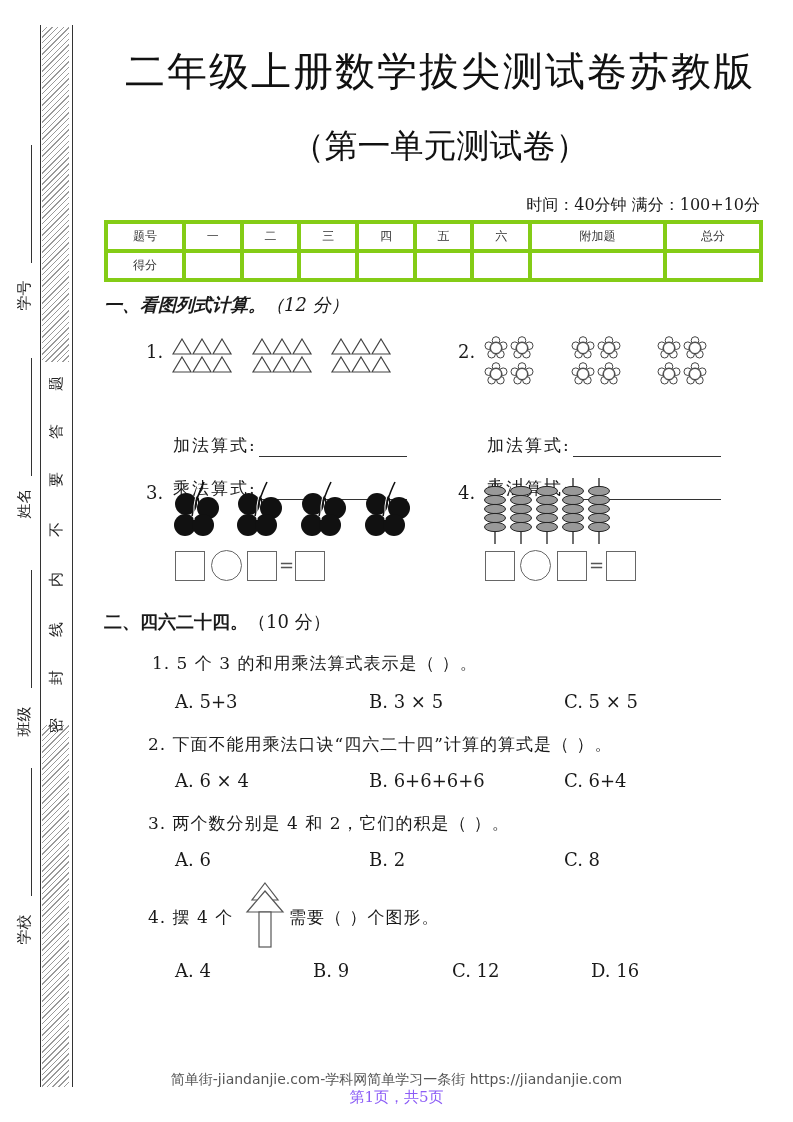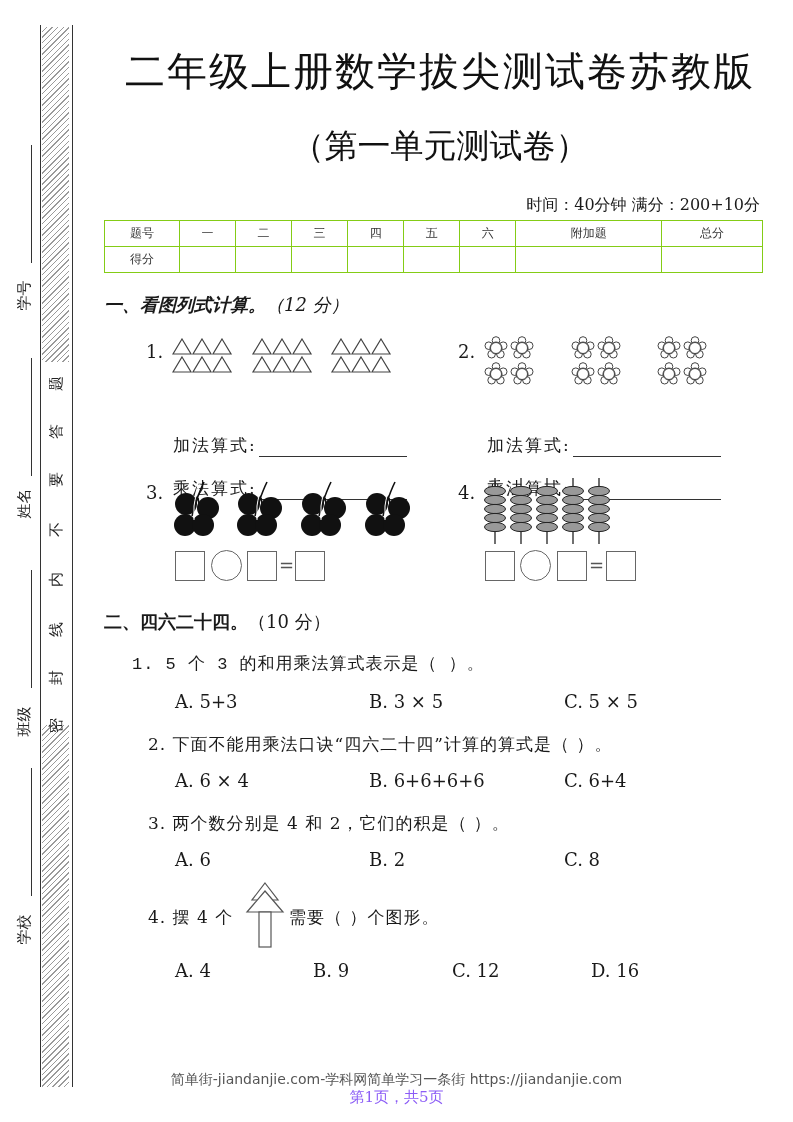--- a/index.html
+++ b/index.html
@@ -23,21 +23,21 @@
   
   .title { position:absolute; left:110px; width:660px; top:44px; text-align:center;
            font-size:40px; letter-spacing:2px; font-weight:normal; color:#111; }
   .subtitle { position:absolute; left:110px; width:660px; top:124px; text-align:center;
               font-size:33px; color:#111; }
   .meta { position:absolute; right:33px; top:195px; font-size:16px; }
 
   
   table.score { position:absolute; left:104px; top:220px; width:659px; border-collapse:collapse;
                 font-size:12px; }
-  table.score td { border:1px solid #84cc16; height:23px; text-align:center; color:#333;
+  table.score td { border:4px solid #84cc16; height:23px; text-align:center; color:#333;
                    font-family:"DejaVu Sans","Liberation Sans",sans-serif; }
   table.score tr { height:24px; }
 
   .sec-head { position:absolute; left:104px; font-size:18px; font-weight:bold;
               font-family:"DejaVu Sans","Liberation Sans",sans-serif; }
   .sec-head .pts { font-weight:normal; font-family:"DejaVu Serif","Liberation Serif",serif; }
   .qnum { position:absolute; font-size:18px; }
   .formula { position:absolute; font-size:17px; letter-spacing:2px; display:flex; align-items:flex-end;margin-top:32px; }
   .formula .blank { display:inline-block; width:148px; border-bottom:1px solid #333; height:20px; margin-left:2px; }
 
@@ -84,21 +84,21 @@
     <div class="field-label" style="top:712px;">班级</div>
   </div>
   <div class="field">
     <div class="field-line" style="top:768px;height:128px;"></div>
     <div class="field-label" style="top:920px;">学校</div>
   </div>
 </div>
 
 <div class="title">二年级上册数学拔尖测试卷苏教版</div>
 <div class="subtitle">（第一单元测试卷）</div>
-<div class="meta">时间：40分钟  满分：200+10分</div>
+<div class="meta">时间：40分钟  满分：100+10分</div>
 
 <table class="score">
   <tbody>
       <tr>
     <td style="width:72px">题号</td>
     <td>一</td>
     <td>二</td>
     <td>三</td>
     <td>四</td>
     <td>五</td>
@@ -228,21 +228,21 @@
 <div class="box" style="left:485px;top:551px;"></div>
 <div class="circ" style="left:520px;top:550px;"></div>
 <div class="box" style="left:557px;top:551px;"></div>
 <div class="eq" style="left:589px;top:555px;">=</div>
 <div class="box" style="left:606px;top:551px;"></div>
 
 <div class="sec-head" style="top:610px;">
   <span>二、四六二十四。</span><span class="pts">（10 分）</span>
 </div>
 
-<div class="q-text" style="left:132px;top:652px;font-family:Liberation Mono, monospace;">1. 5 个 3 的和用乘法算式表示是（      ）。</div>
+<div class="q-text" style="left:152px;top:652px;">1. 5 个 3 的和用乘法算式表示是（      ）。</div>
 <div class="opt" style="left:175px;top:691px;">A.  5+3</div>
 <div class="opt" style="left:369px;top:691px;">B.  3 × 5</div>
 <div class="opt" style="left:564px;top:691px;">C.  5 × 5</div>
 
 <div class="q-text" style="left:148px;top:733px;">2. 下面不能用乘法口诀“四六二十四”计算的算式是（      ）。</div>
 <div class="opt" style="left:175px;top:770px;">A.  6 × 4</div>
 <div class="opt" style="left:369px;top:770px;">B.  6+6+6+6</div>
 <div class="opt" style="left:564px;top:770px;">C.  6+4</div>
 
 <div class="q-text" style="left:148px;top:812px;">3. 两个数分别是 4 和 2，它们的积是（      ）。</div>

